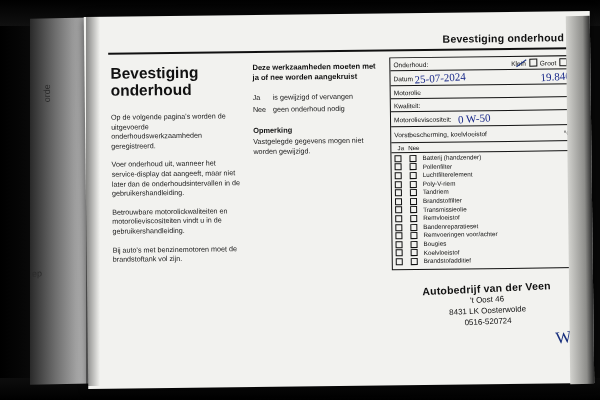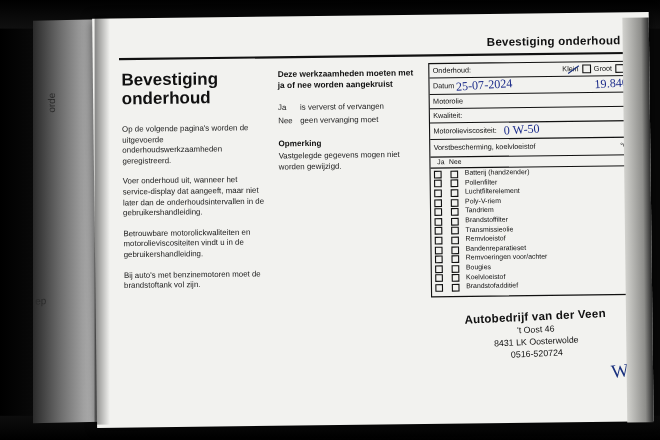--- a/index.html
+++ b/index.html
@@ -101,25 +101,25 @@
         <div class="p">Op de volgende pagina's worden de uitgevoerde onderhoudswerkzaamheden geregistreerd.</div>
         <div class="p">Voer onderhoud uit, wanneer het service-display dat aangeeft, maar niet later dan de onderhoudsintervallen in de gebruikershandleiding.</div>
         <div class="p">Betrouwbare motorolickwaliteiten en motorolieviscositeiten vindt u in de gebruikershandleiding.</div>
         <div class="p">Bij auto's met benzinemotoren moet de brandstoftank vol zijn.</div>
       </div>
 
       <div class="col2">
         <div class="c2h">Deze werkzaamheden moeten met ja of nee worden aangekruist</div>
         <div class="kv">
           <b>Ja</b>
-          <span>is ververst of vervangen</span>
+          <span>is gewijzigd of vervangen</span>
         </div>
         <div class="kv">
           <b>Nee</b>
-          <span>geen vervanging moet</span>
+          <span>geen onderhoud nodig</span>
         </div>
         <div class="c2sub">Opmerking</div>
         <div class="c2note">Vastgelegde gegevens mogen niet worden gewijzigd.</div>
       </div>
 
       <div class="form">
 
         <div class="frow">
           <span class="lbl">Onderhoud:</span>
           <span class="spacer"></span>

